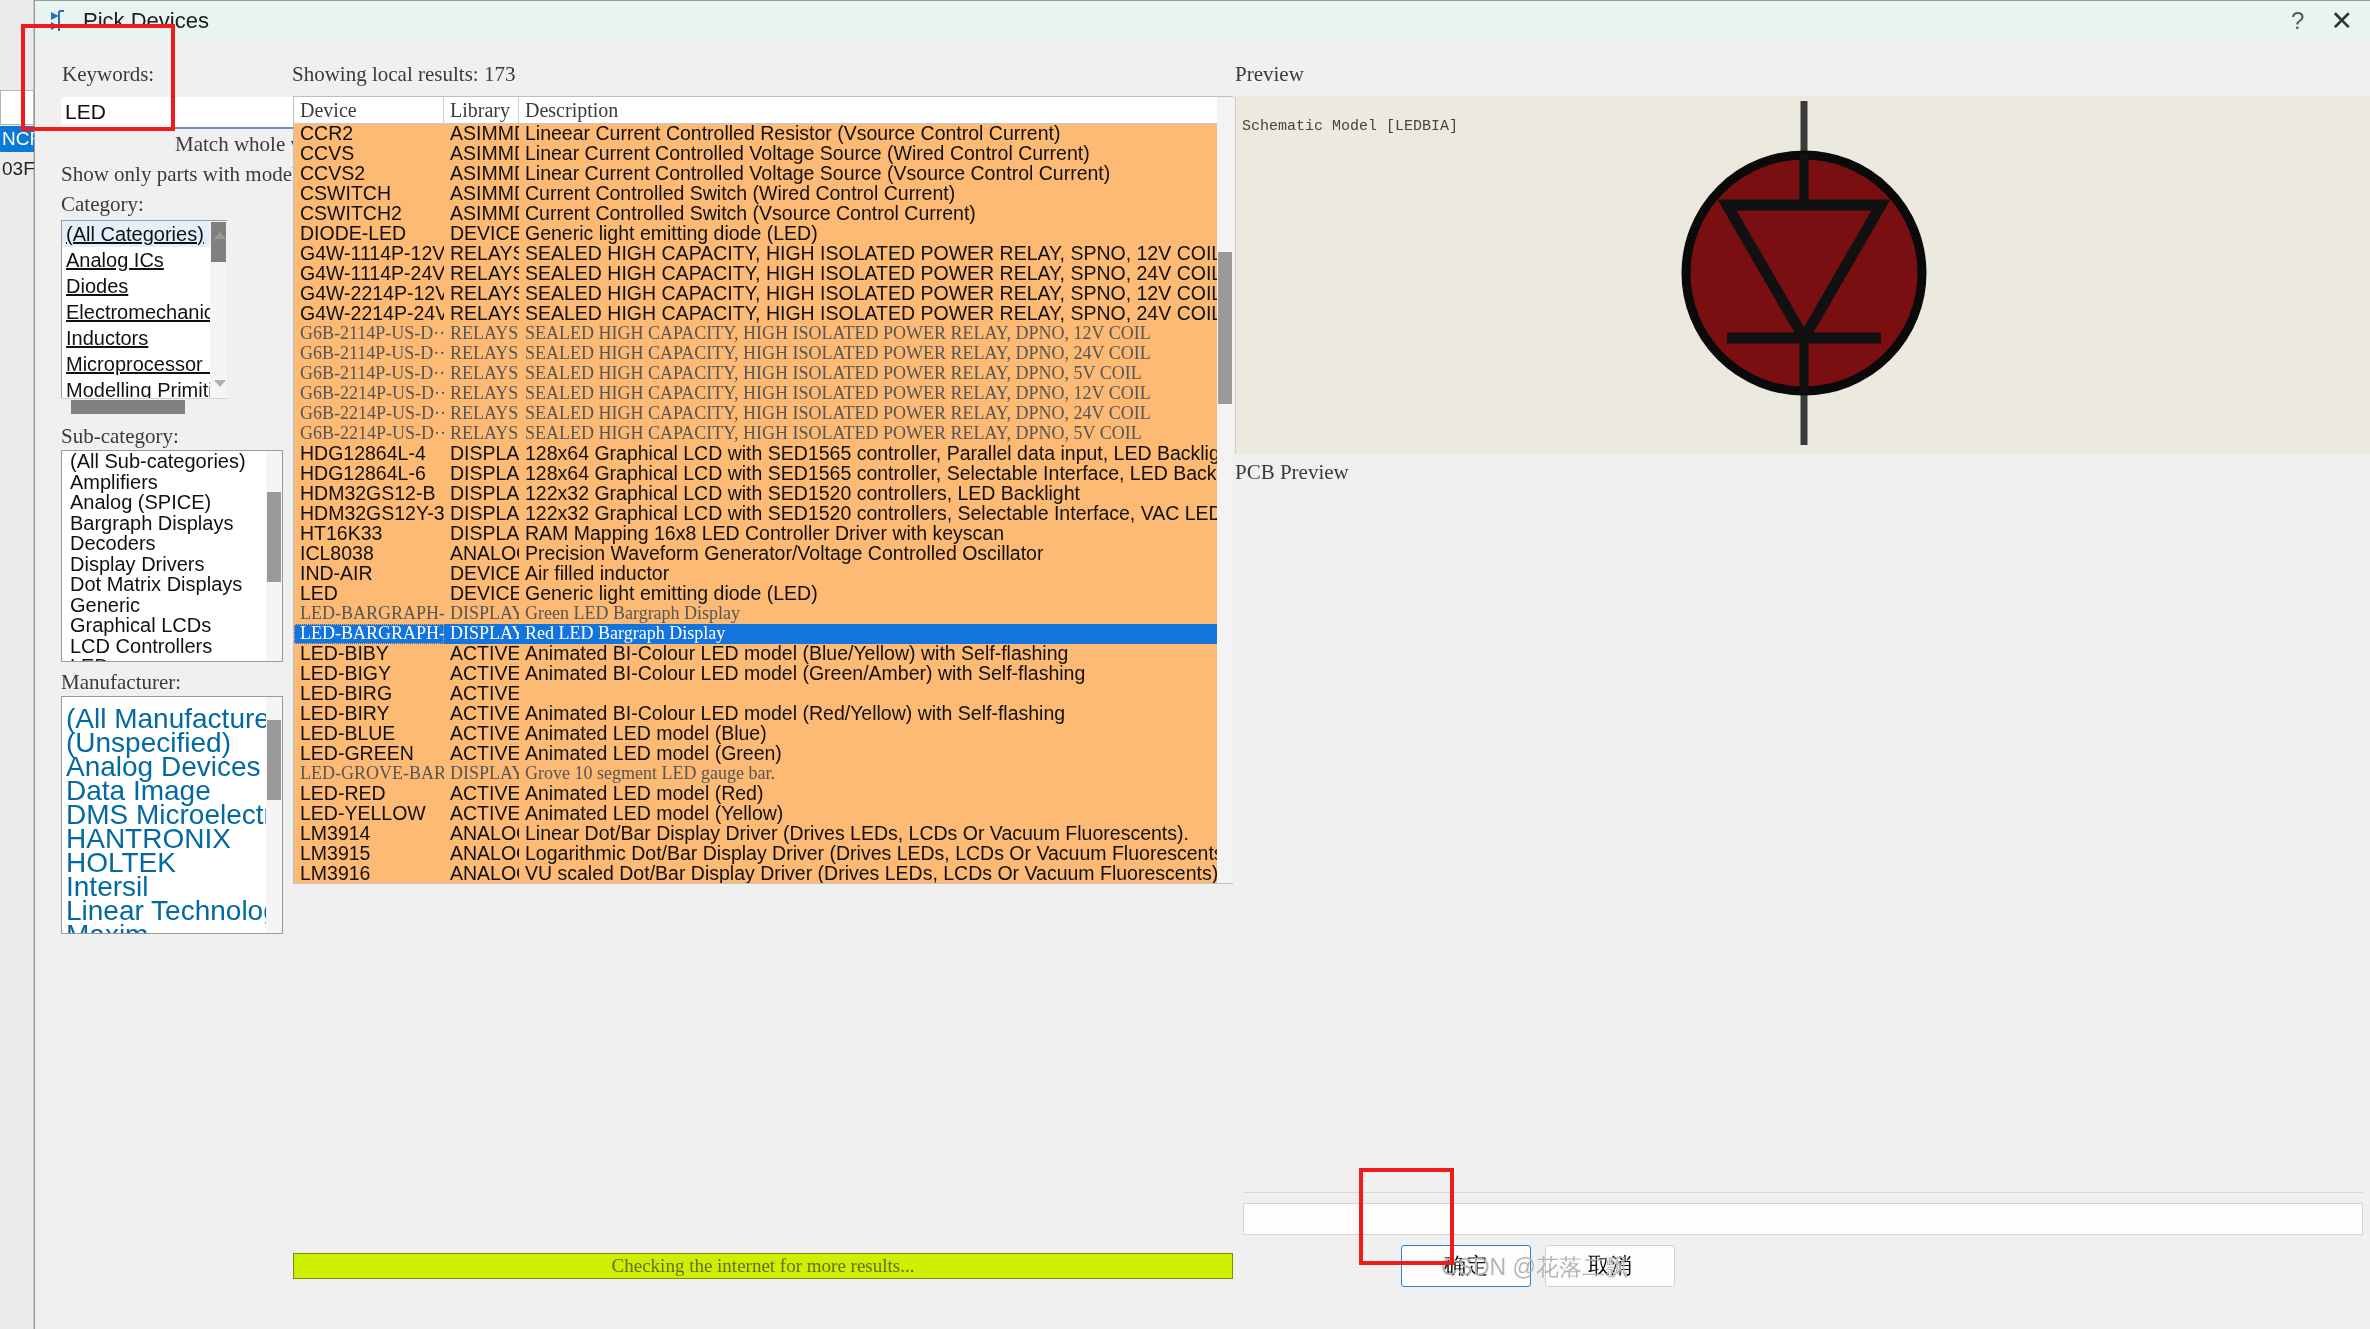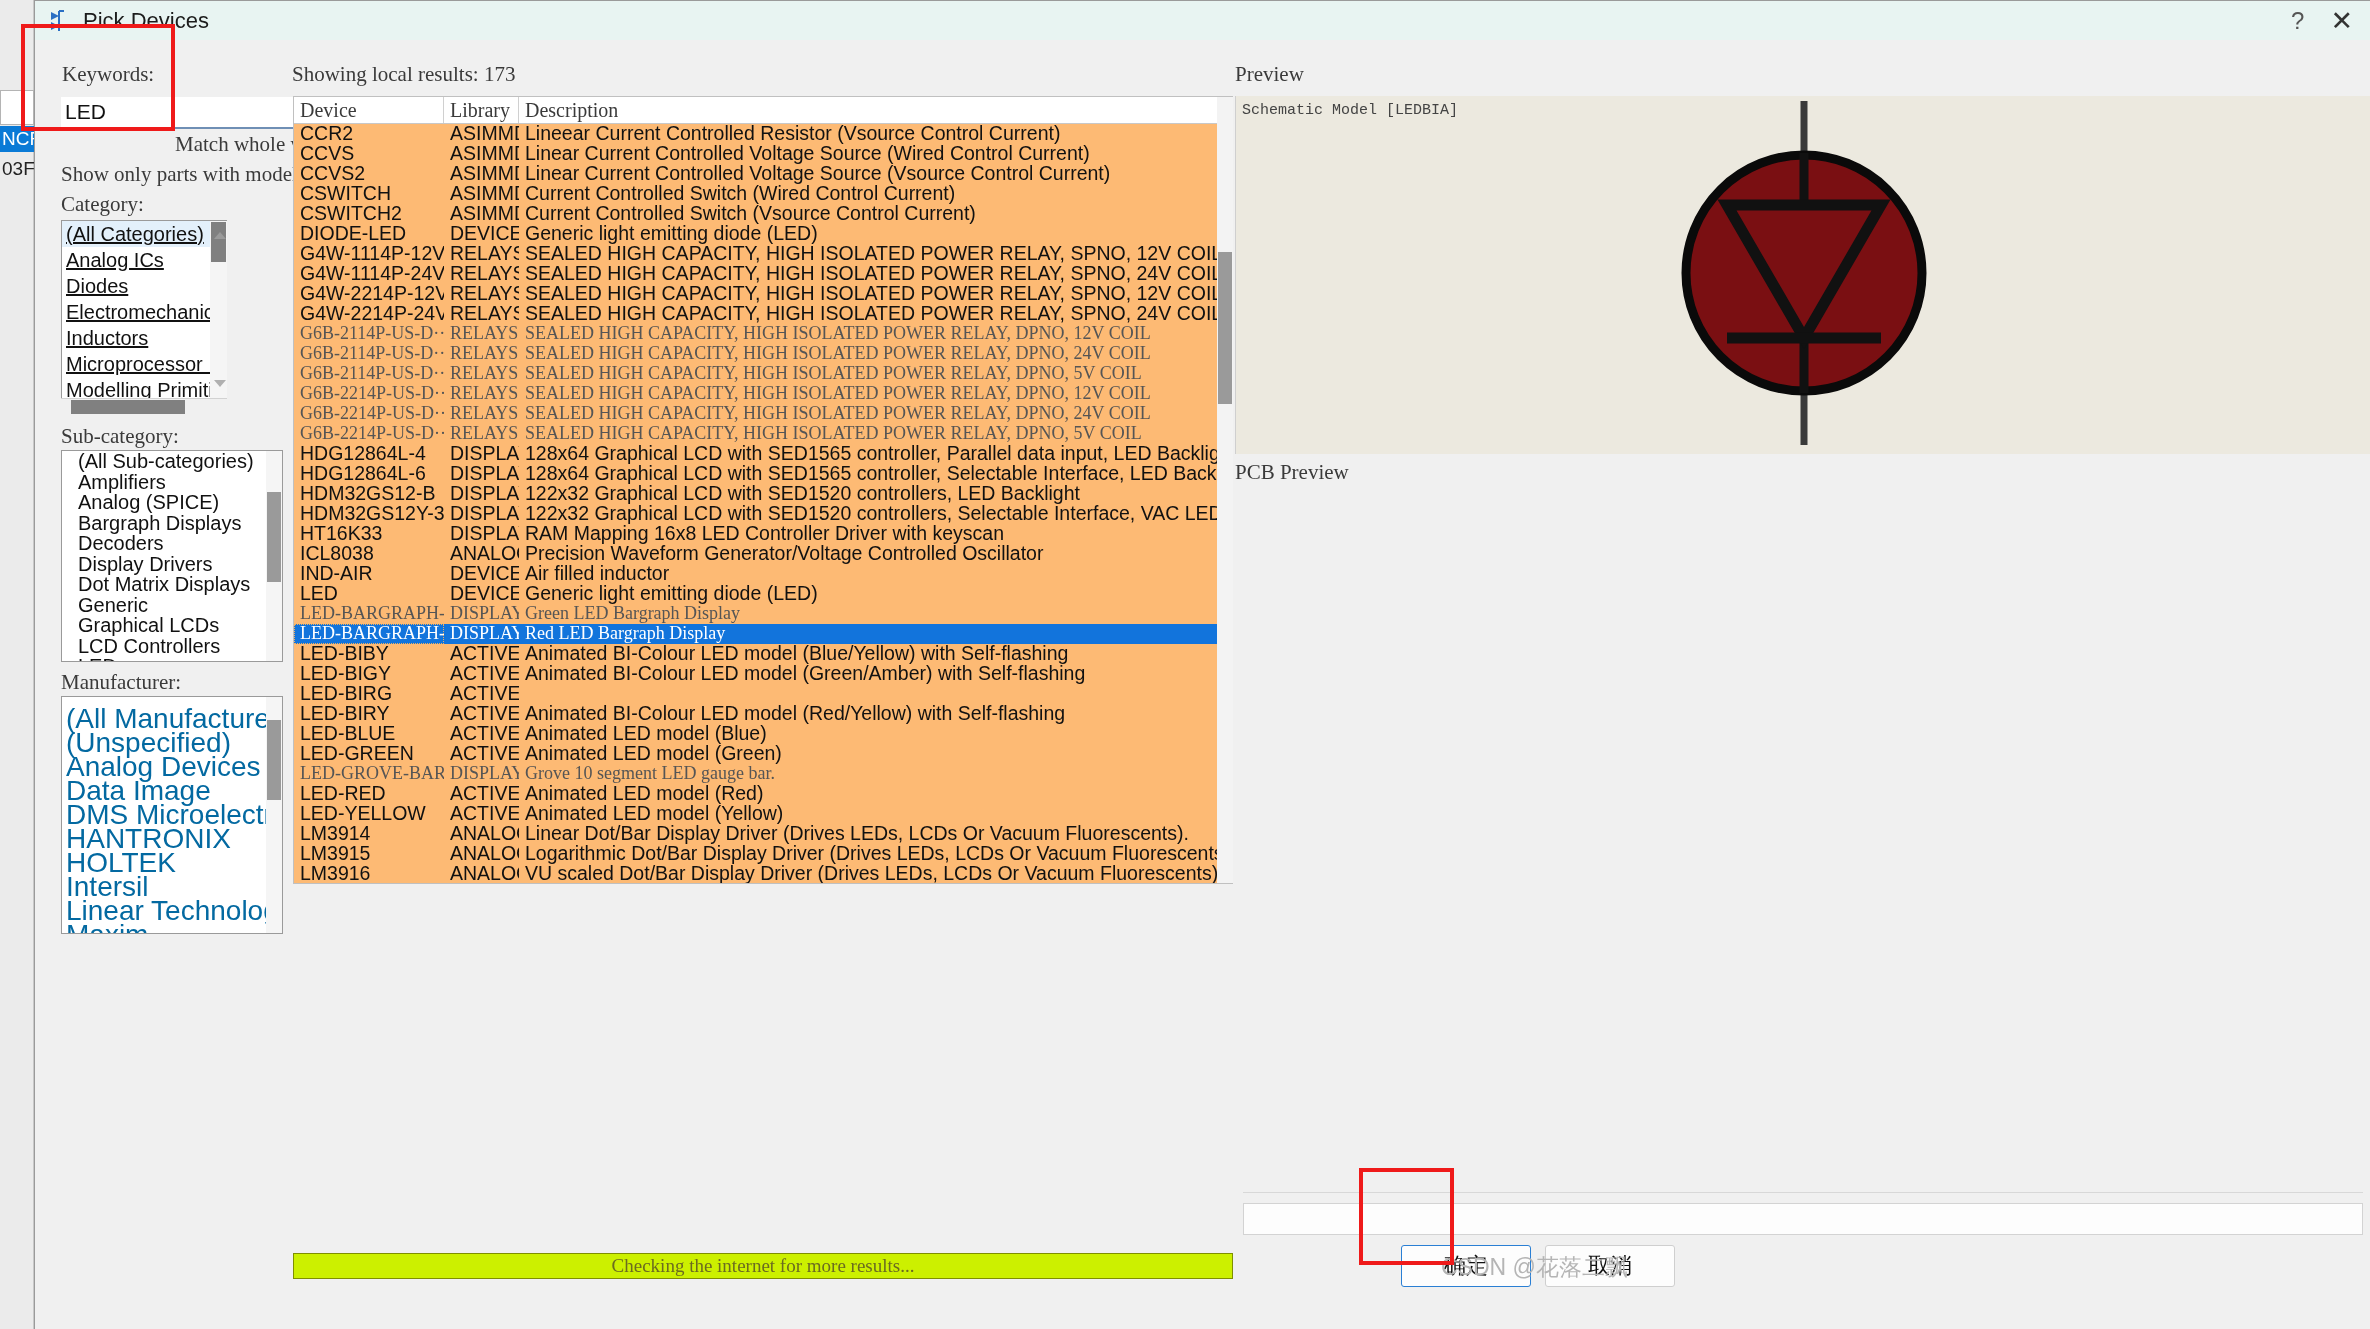--- a/index.html
+++ b/index.html
@@ -71,21 +71,21 @@
   #cat-vscroll { position:absolute; left:175px; top:181px; width:17px; height:177px; background:#f5f5f5; }
   #cat-vthumb { position:absolute; left:176px; top:182px; width:15px; height:40px; background:#808080; }
   #cat-varrow-up { position:absolute; left:179px; top:192px; width:0;height:0; border-left:6px solid transparent; border-right:6px solid transparent; border-bottom:7px solid #9a9a9a; }
   #cat-varrow-dn { position:absolute; left:179px; top:340px; width:0;height:0; border-left:6px solid transparent; border-right:6px solid transparent; border-top:7px solid #b0b0b0; }
 
   #sub-label { position:absolute; left:26px; top:384px; }
   #sublist {
     position:absolute; left:26px; top:410px; width:222px; height:212px;
     background:#fff; border:1px solid #9a9a9a; overflow:hidden;
   }
-  #sublist .row { font-size:20px; color:#111; padding:0 16px; line-height:20.5px; height:20.5px; white-space:nowrap;}
+  #sublist .row { font-size:20px; color:#111; padding:0 8px; line-height:20.5px; height:20.5px; white-space:nowrap;}
   #sub-vscroll { position:absolute; left:231px; top:411px; width:16px; height:210px; background:#f5f5f5; }
   #sub-vthumb { position:absolute; left:232px; top:452px; width:14px; height:90px; background:#9a9a9a; }
 
   #man-label { position:absolute; left:26px; top:630px; }
   #manlist {
     position:absolute; left:26px; top:656px; width:222px; height:238px;
     background:#fff; border:1px solid #9a9a9a; overflow:hidden;
   }
   #manlist .row { font-size:28px; color:#0369a1; padding:12px 4px; line-height:20.5px; height:20.5px; white-space:nowrap;}
   #man-vscroll { position:absolute; left:231px; top:657px; width:16px; height:236px; background:#f5f5f5; }
@@ -118,21 +118,21 @@
     display:flex; align-items:center; justify-content:center;
   }
   #status-text { font-family:"Liberation Serif", serif; font-size:19px; color:#6b6b20; }
 
   
   #prev-label { position:absolute; left:1200px; top:22px; font-family:"Liberation Serif", serif; font-size:21px; color:#3a3a3a; }
   #schem-frame {
     position:absolute; left:1200px; top:56px; width:1136px; height:358px;
     background:#ece9df; border-left:1px solid #cfcfcf;
   }
-  #schem-tag { position:absolute; left:6px; top:6px; font-family:"Liberation Mono", monospace; font-size:15px; color:#444; }
+  #schem-tag { position:absolute; left:6px; top:22px; font-family:"Liberation Mono", monospace; font-size:15px; color:#444; }
   #led-symbol { position:absolute; left:383px; top:-3px; width:370px; height:360px; }
   #pcb-label { position:absolute; left:1200px; top:420px; font-family:"Liberation Serif", serif; font-size:21px; color:#3a3a3a; }
   #pcb-frame { position:absolute; left:1200px; top:450px; width:1136px; height:730px; background:#f0f0f0; }
 
   #bottom-sep { position:absolute; left:1208px; top:1152px; width:1120px; height:1px; background:#d8d8d8; }
   #bottom-input {
     position:absolute; left:1208px; top:1163px; width:1120px; height:32px;
     background:#fdfdfd; border:1px solid #d3d3d3;
   }
   .dlg-btn {

